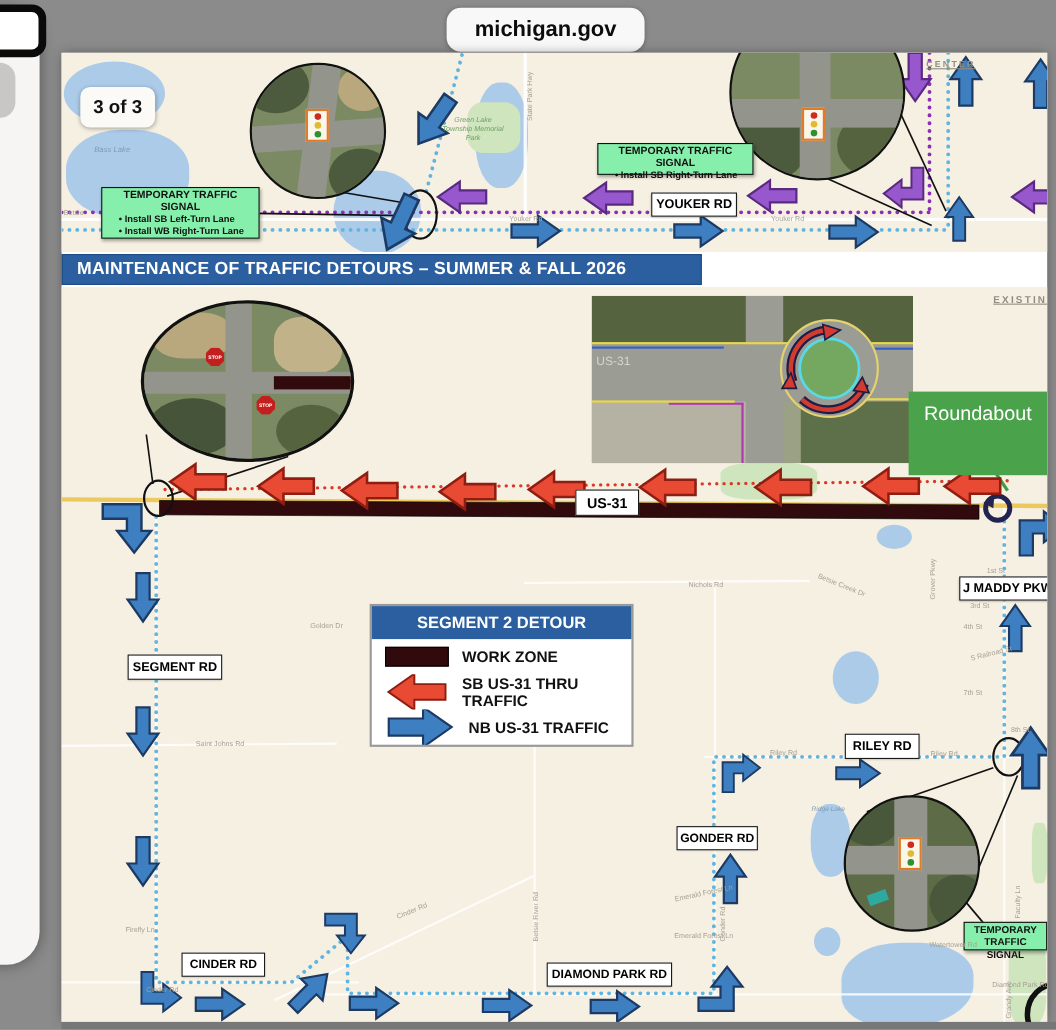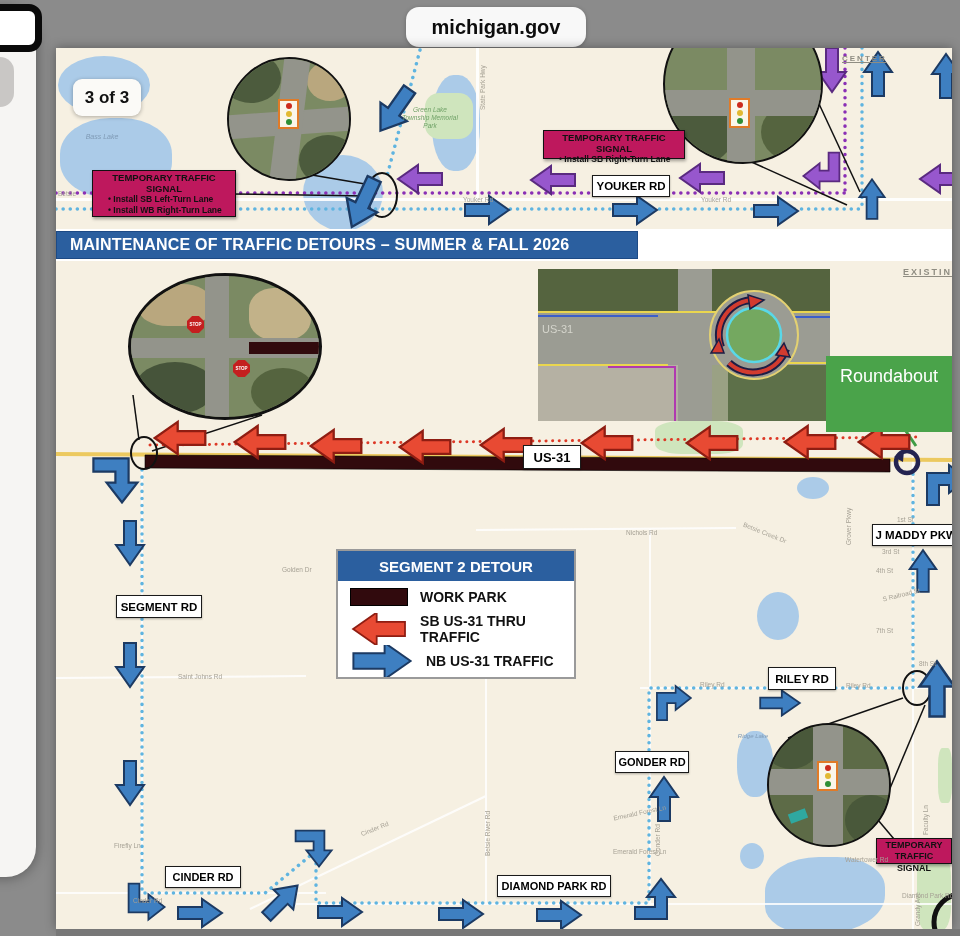--- a/index.html
+++ b/index.html
@@ -25,21 +25,21 @@
   .green{position:absolute;background:#cfe5bd;border-radius:30%;}
   .tiny{position:absolute;font-size:6.5px;color:#a6a195;white-space:nowrap;}
   .tiny.v{transform:rotate(-90deg);transform-origin:0 0;}
   .lakelbl{position:absolute;font-size:7px;font-style:italic;color:#7f9ab5;text-align:center;line-height:1.2;}
   .parklbl{position:absolute;font-size:6.5px;font-style:italic;color:#72a369;text-align:center;line-height:1.25;}
   .graylbl{position:absolute;font-size:9px;font-weight:700;color:#8f8d82;letter-spacing:2px;text-decoration:underline;}
 
   .box-lbl{position:absolute;background:#fff;border:1.5px solid #1a1a1a;font-weight:700;display:flex;align-items:center;justify-content:center;box-shadow:0 1px 2px rgba(0,0,0,.3);white-space:nowrap;}
   .badge{position:absolute;left:17px;top:31px;width:68px;height:37px;background:#fbfaf7;border-radius:9px;box-shadow:0 1px 4px rgba(0,0,0,.3);display:flex;align-items:center;justify-content:center;font-size:17px;font-weight:700;color:#111;}
 
-  .obox{position:absolute;background:#be185d;border:1.5px solid #111;color:#111;box-shadow:1px 2px 3px rgba(0,0,0,.35);box-sizing:border-box;padding:1px 2px;}
+  .obox{position:absolute;background:#86efac;border:1.5px solid #111;color:#111;box-shadow:1px 2px 3px rgba(0,0,0,.35);box-sizing:border-box;padding:1px 2px;}
   .obox .t{font-weight:700;text-align:center;font-size:9.5px;}
   .obox .b{font-weight:700;font-size:8.5px;margin-left:13px;line-height:1.35;}
   .obox .b::before{content:"•  ";}
   .obox.small .t{font-size:9px;line-height:1.25;}
 
   .greenbox{position:absolute;left:770px;top:95px;width:126px;height:76px;background:#4aa34a;color:#fff;text-align:center;font-size:18px;line-height:34px;padding-top:3px;box-sizing:border-box;}
 
   .inset{position:absolute;overflow:hidden;background:#7b8a63;}
   .inset.circle{border-radius:50%;border:2.5px solid #111;}
   .roadband{position:absolute;background:#93948b;}
@@ -323,21 +323,21 @@
             <i class="r"></i>
             <i class="y"></i>
             <i class="g"></i>
           </div>
       </div>
 
       <div class="legend">
         <div class="hd">SEGMENT 2 DETOUR</div>
         <div class="row">
           <div class="wz-swatch"></div>
-          <div class="lab">WORK PARK</div>
+          <div class="lab">WORK ZONE</div>
         </div>
         <div class="row">
           <svg width="64" height="32" viewBox="-32 -16 64 32" style="position:static;">
             <use href="#arr" transform="rotate(180) scale(1.3)" fill="#e84a33" stroke="#8f1d12" stroke-width="1.5"></use>
           </svg>
           <div class="lab">SB US-31 THRU TRAFFIC</div>
         </div>
         <div class="row">
           <svg width="64" height="32" viewBox="-32 -16 64 32" style="position:static;">
             <use href="#arr" transform="scale(1.3)" fill="#3e7fc1" stroke="#1c3a63" stroke-width="1.5"></use>

